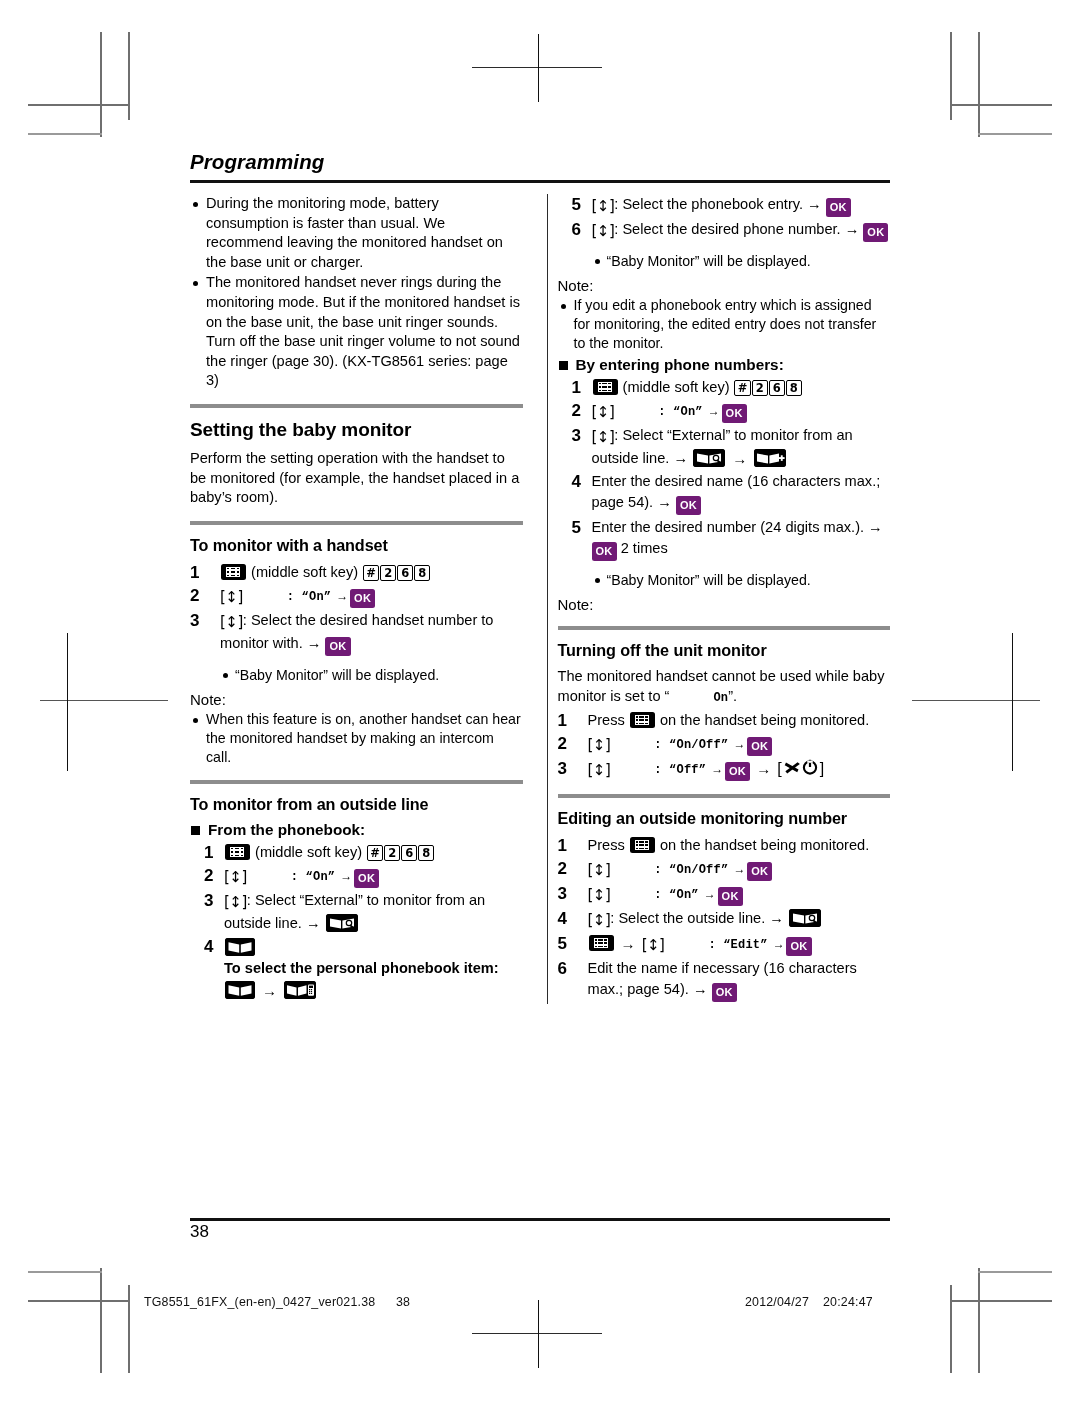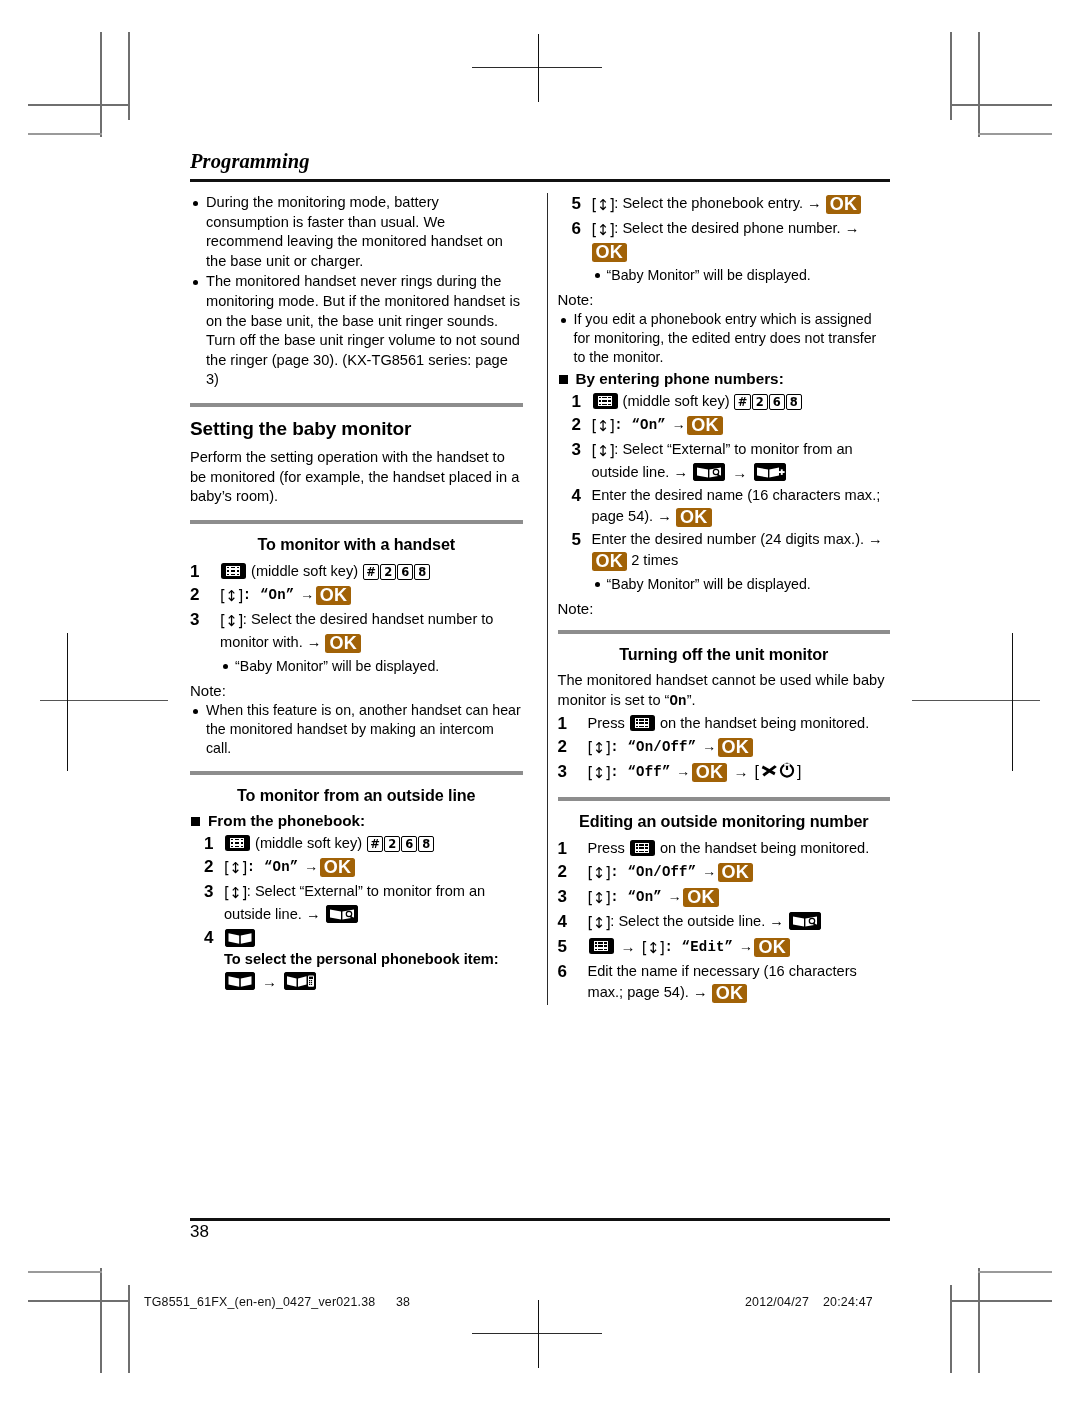--- a/index.html
+++ b/index.html
@@ -13,21 +13,21 @@
   
   .mark{position:absolute;background:#6f6f6f;}
   .mark.light{background:#9a9a9a;}
 
   
   .page{
     position:absolute;left:190px;top:150px;width:700px;
   }
   .chapter{
     font-size:20.5px;font-weight:bold;font-style:italic;
-    letter-spacing:0.1px;margin:0 0 6px 0;font-family:Liberation Serif, serif;
+    letter-spacing:0.1px;margin:0 0 6px 0;
   }
   .chapter-rule{height:3px;background:#111;width:700px;margin-bottom:11px;}
 
   .cols{display:flex;width:700px;}
   .col{width:333px;}
   .col-left{padding-right:14px;}
   .col-right{padding-left:0px;}
 
   
   .vdiv{width:1px;background:#2b2b2b;margin:0 10px 0 10px;align-self:stretch;}
@@ -43,21 +43,21 @@
   }
   ul.bul>li:before{
     content:"";position:absolute;left:3px;top:8px;
     width:5px;height:5px;border-radius:50%;background:#000;
   }
   ul.bul.small>li{font-size:14.2px;line-height:19px;}
 
   .rule{height:4px;background:#8d8d8d;margin:13px 0 11px 0;}
 
   h2.sec{font-size:19px;font-weight:bold;margin:0 0 8px 0;letter-spacing:-0.1px;}
-  h3.sub{font-size:16.2px;font-weight:bold;margin:0 0 7px 0;letter-spacing:-0.1px;text-align:center;}
+  h3.sub{font-size:16.2px;font-weight:bold;margin:0 0 7px 0;letter-spacing:-0.1px;}
 
   .sqhead{
     font-size:15.3px;font-weight:bold;margin:3px 0 3px 0;
     position:relative;padding-left:18px;
   }
   .sqhead:before{
     content:"";position:absolute;left:1px;top:5px;
     width:9px;height:9px;background:#000;
   }
 
@@ -66,39 +66,39 @@
   ol.steps>li{
     display:flex;align-items:flex-start;
     font-size:14.6px;line-height:21px;margin:0 0 2px 0;
   }
   ol.steps>li .num{
     flex:0 0 auto;width:30px;font-size:17px;font-weight:bold;
     line-height:21px;text-align:left;
   }
   ol.steps>li .body{flex:1 1 auto;}
   ol.steps.indent>li .num{width:34px;padding-left:14px;box-sizing:border-box;}
-  ul.inner{list-style:none;margin:4px 0 2px 0;padding:0;}
+  ul.inner{list-style:none;margin:10px 0 2px 0;padding:0;}
   ul.inner>li{
     position:relative;padding-left:15px;
     font-size:14.2px;line-height:19px;
   }
   ul.inner>li:before{
     content:"";position:absolute;left:3px;top:7px;
     width:5px;height:5px;border-radius:50%;background:#000;
   }
 
   .note{font-size:15px;font-weight:normal;margin:4px 0 2px 0;}
 
   
-  .mono{font-family:"Liberation Mono","DejaVu Sans Mono",monospace;font-size:14px;font-weight:bold;letter-spacing:0.2px;}
+  .mono{font-family:"Liberation Mono","DejaVu Sans Mono",monospace;font-size:12px;font-weight:bold;letter-spacing:0.2px;padding-left:44px;}
 
   .ok{
-    display:inline-block;background:#a16207;color:#fff;
+    display:inline-block;background:#701a75;color:#fff;
     font-family:"Liberation Sans",sans-serif;
-    font-weight:bold;font-size:18px;line-height:16px;
+    font-weight:bold;font-size:11px;line-height:16px;
     padding:1px 4px 2px 4px;border-radius:2.5px;
     vertical-align:-2px;letter-spacing:0.3px;
   }
 
   .arw{display:inline-block;padding:0 2px;font-size:15px;vertical-align:-1px;}
 
   .navkey{
     display:inline-block;font-size:15px;vertical-align:-2px;letter-spacing:-0.5px;
     font-family:"DejaVu Sans",sans-serif;
   }

